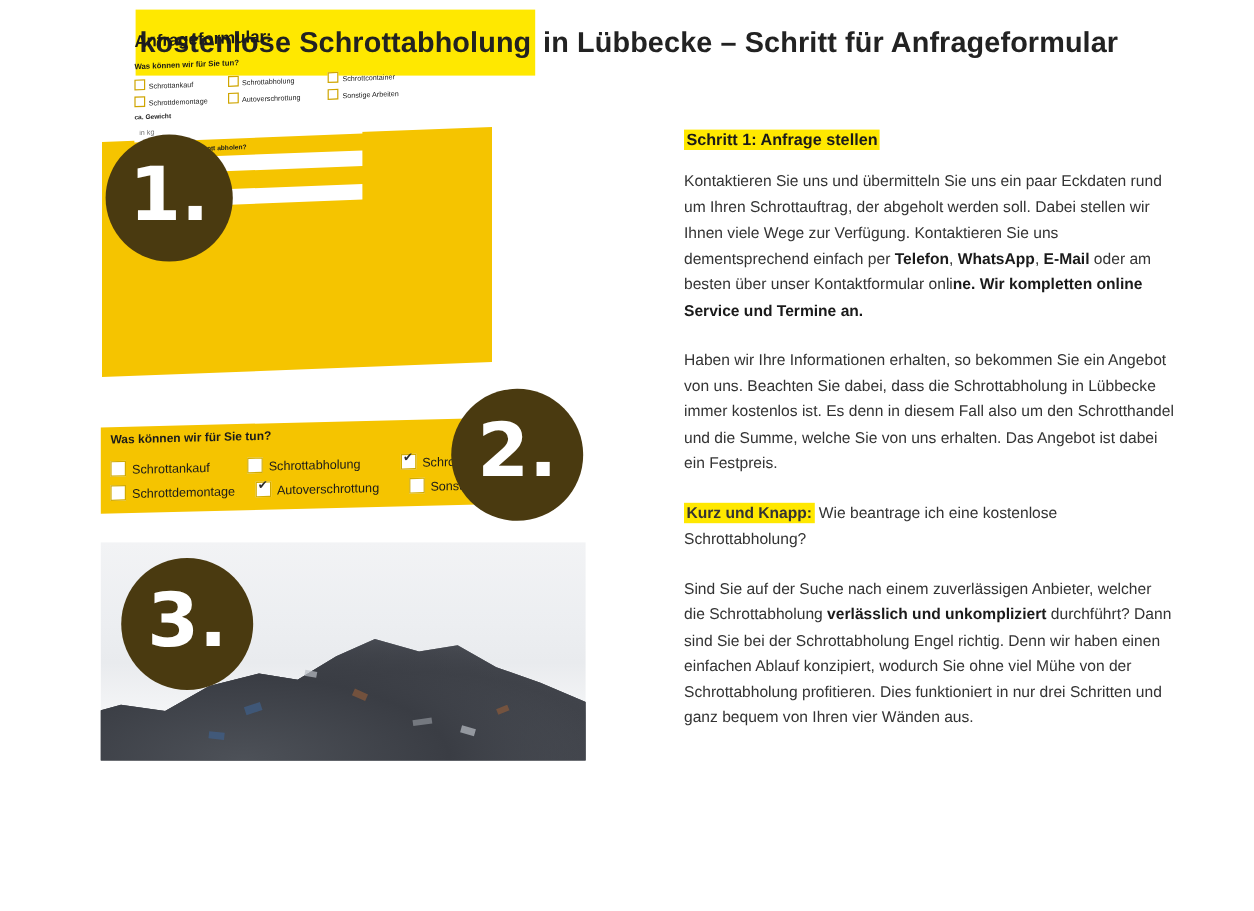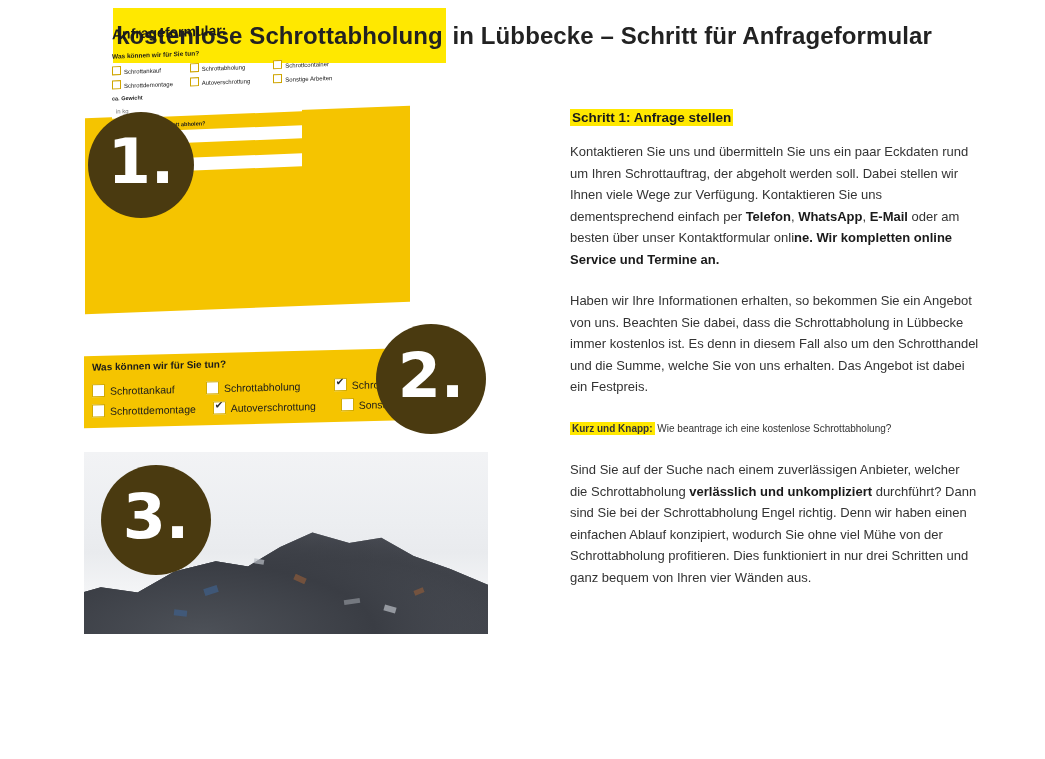--- a/index.html
+++ b/index.html
@@ -271,21 +271,21 @@
   .mark { background: #ffe800; padding: 1px 2px; margin-top: 48px; }
   p.body {
     font-size: 13px;
     line-height: 21.5px;
     color: #333333;
     margin: 0 0 20px 0;
   }
   p.body b { color: #1a1a1a; margin-top: 36px; }
   .blk { margin-bottom: 2px; }
   .kurz-line {
-    font-size: 10px;
+    font-size: 13px;
     line-height: 21.5px;
     color: #333333;
     margin: 0 0 20px 0;
   }
 </style>
 </head>
 <body>
 
 <div class="page">
 

